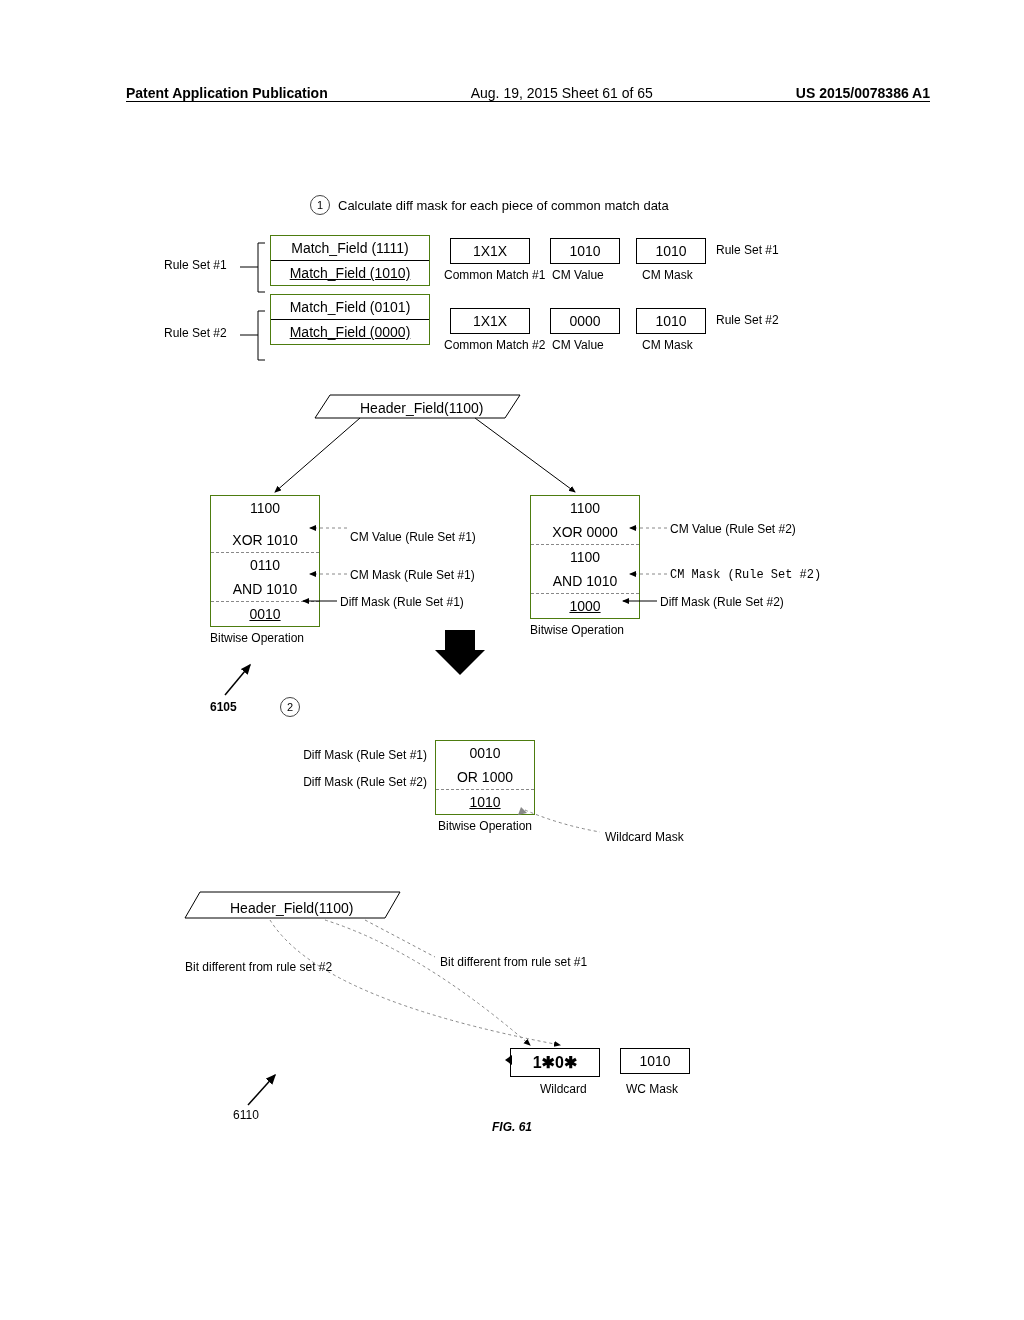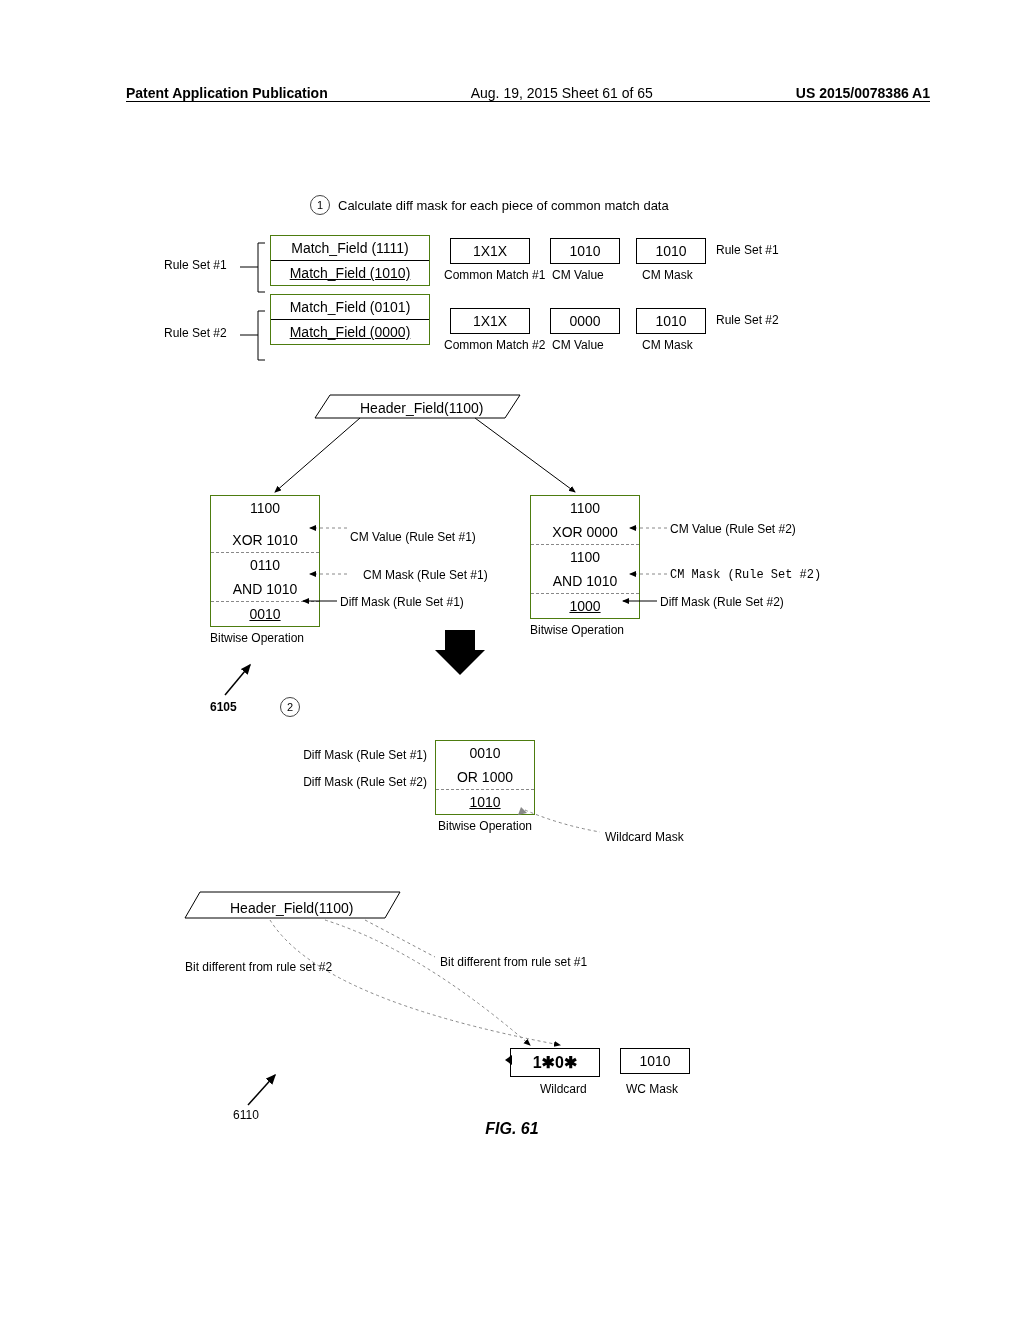--- a/index.html
+++ b/index.html
@@ -81,21 +81,21 @@
   <div class="tbl">
     <div class="row" style="border-bottom:none;">1100</div>
     <div class="row" style="border-bottom:1px dashed #888;margin-top:8px;">XOR 1010</div>
     <div class="row" style="border-bottom:none;">0110</div>
     <div class="row" style="border-bottom:1px dashed #888;">AND 1010</div>
     <div class="row">0010</div>
   </div>
   <div class="lbl" style="text-align:left;margin-top:4px;">Bitwise Operation</div>
 </div>
 <div class="abs lbl" style="left:350px;top:522px;margin-top:8px;">CM Value (Rule Set #1)</div>
-<div class="abs lbl" style="left:350px;top:568px;margin-left:13px;">CM Mask (Rule Set #1)</div>
+<div class="abs lbl" style="left:350px;top:568px;">CM Mask (Rule Set #1)</div>
 <div class="abs lbl" style="left:340px;top:595px;">Diff Mask (Rule Set #1)</div>
 
 <div class="abs" style="left:530px;top:495px;width:110px;">
   <div class="tbl">
     <div class="row" style="border-bottom:none;">1100</div>
     <div class="row" style="border-bottom:1px dashed #888;">XOR 0000</div>
     <div class="row" style="border-bottom:none;">1100</div>
     <div class="row" style="border-bottom:1px dashed #888;">AND 1010</div>
     <div class="row">1000</div>
   </div>
@@ -127,21 +127,21 @@
 <div class="abs lbl" style="left:440px;top:955px;">Bit different from rule set #1</div>
 <div class="abs lbl" style="left:185px;top:960px;">Bit different from rule set #2</div>
 
 <div class="abs box" style="left:510px;top:1048px;width:90px;font-size:16px;font-weight:bold;">1✱0✱</div>
 <div class="abs box" style="left:620px;top:1048px;width:70px;">1010</div>
 <div class="abs lbl" style="left:540px;top:1082px;">Wildcard</div>
 <div class="abs lbl" style="left:626px;top:1082px;">WC Mask</div>
 
 <div class="abs lbl" style="left:233px;top:1108px;">6110</div>
 
-<div class="abs" style="left:0;top:1120px;width:1024px;text-align:center;font-size:16px;font-style:italic;font-weight:bold;">FIG. 61</div>
+<div class="abs" style="left:0;top:1120px;width:1024px;text-align:center;font-size:12px;font-style:italic;font-weight:bold;">FIG. 61</div>
 
 <svg class="overlay" width="1024" height="1320">
   <defs>
     <marker id="arrow" markerWidth="8" markerHeight="8" refX="6" refY="3" orient="auto">
       <path d="M0,0 L7,3 L0,6 Z" fill="#000"></path>
     </marker>
   </defs>
 
   <path d="M 265 243 L 258 243 L 258 292 L 265 292 M 258 267 L 240 267" stroke="#000" fill="none" stroke-width="1"></path>
 

